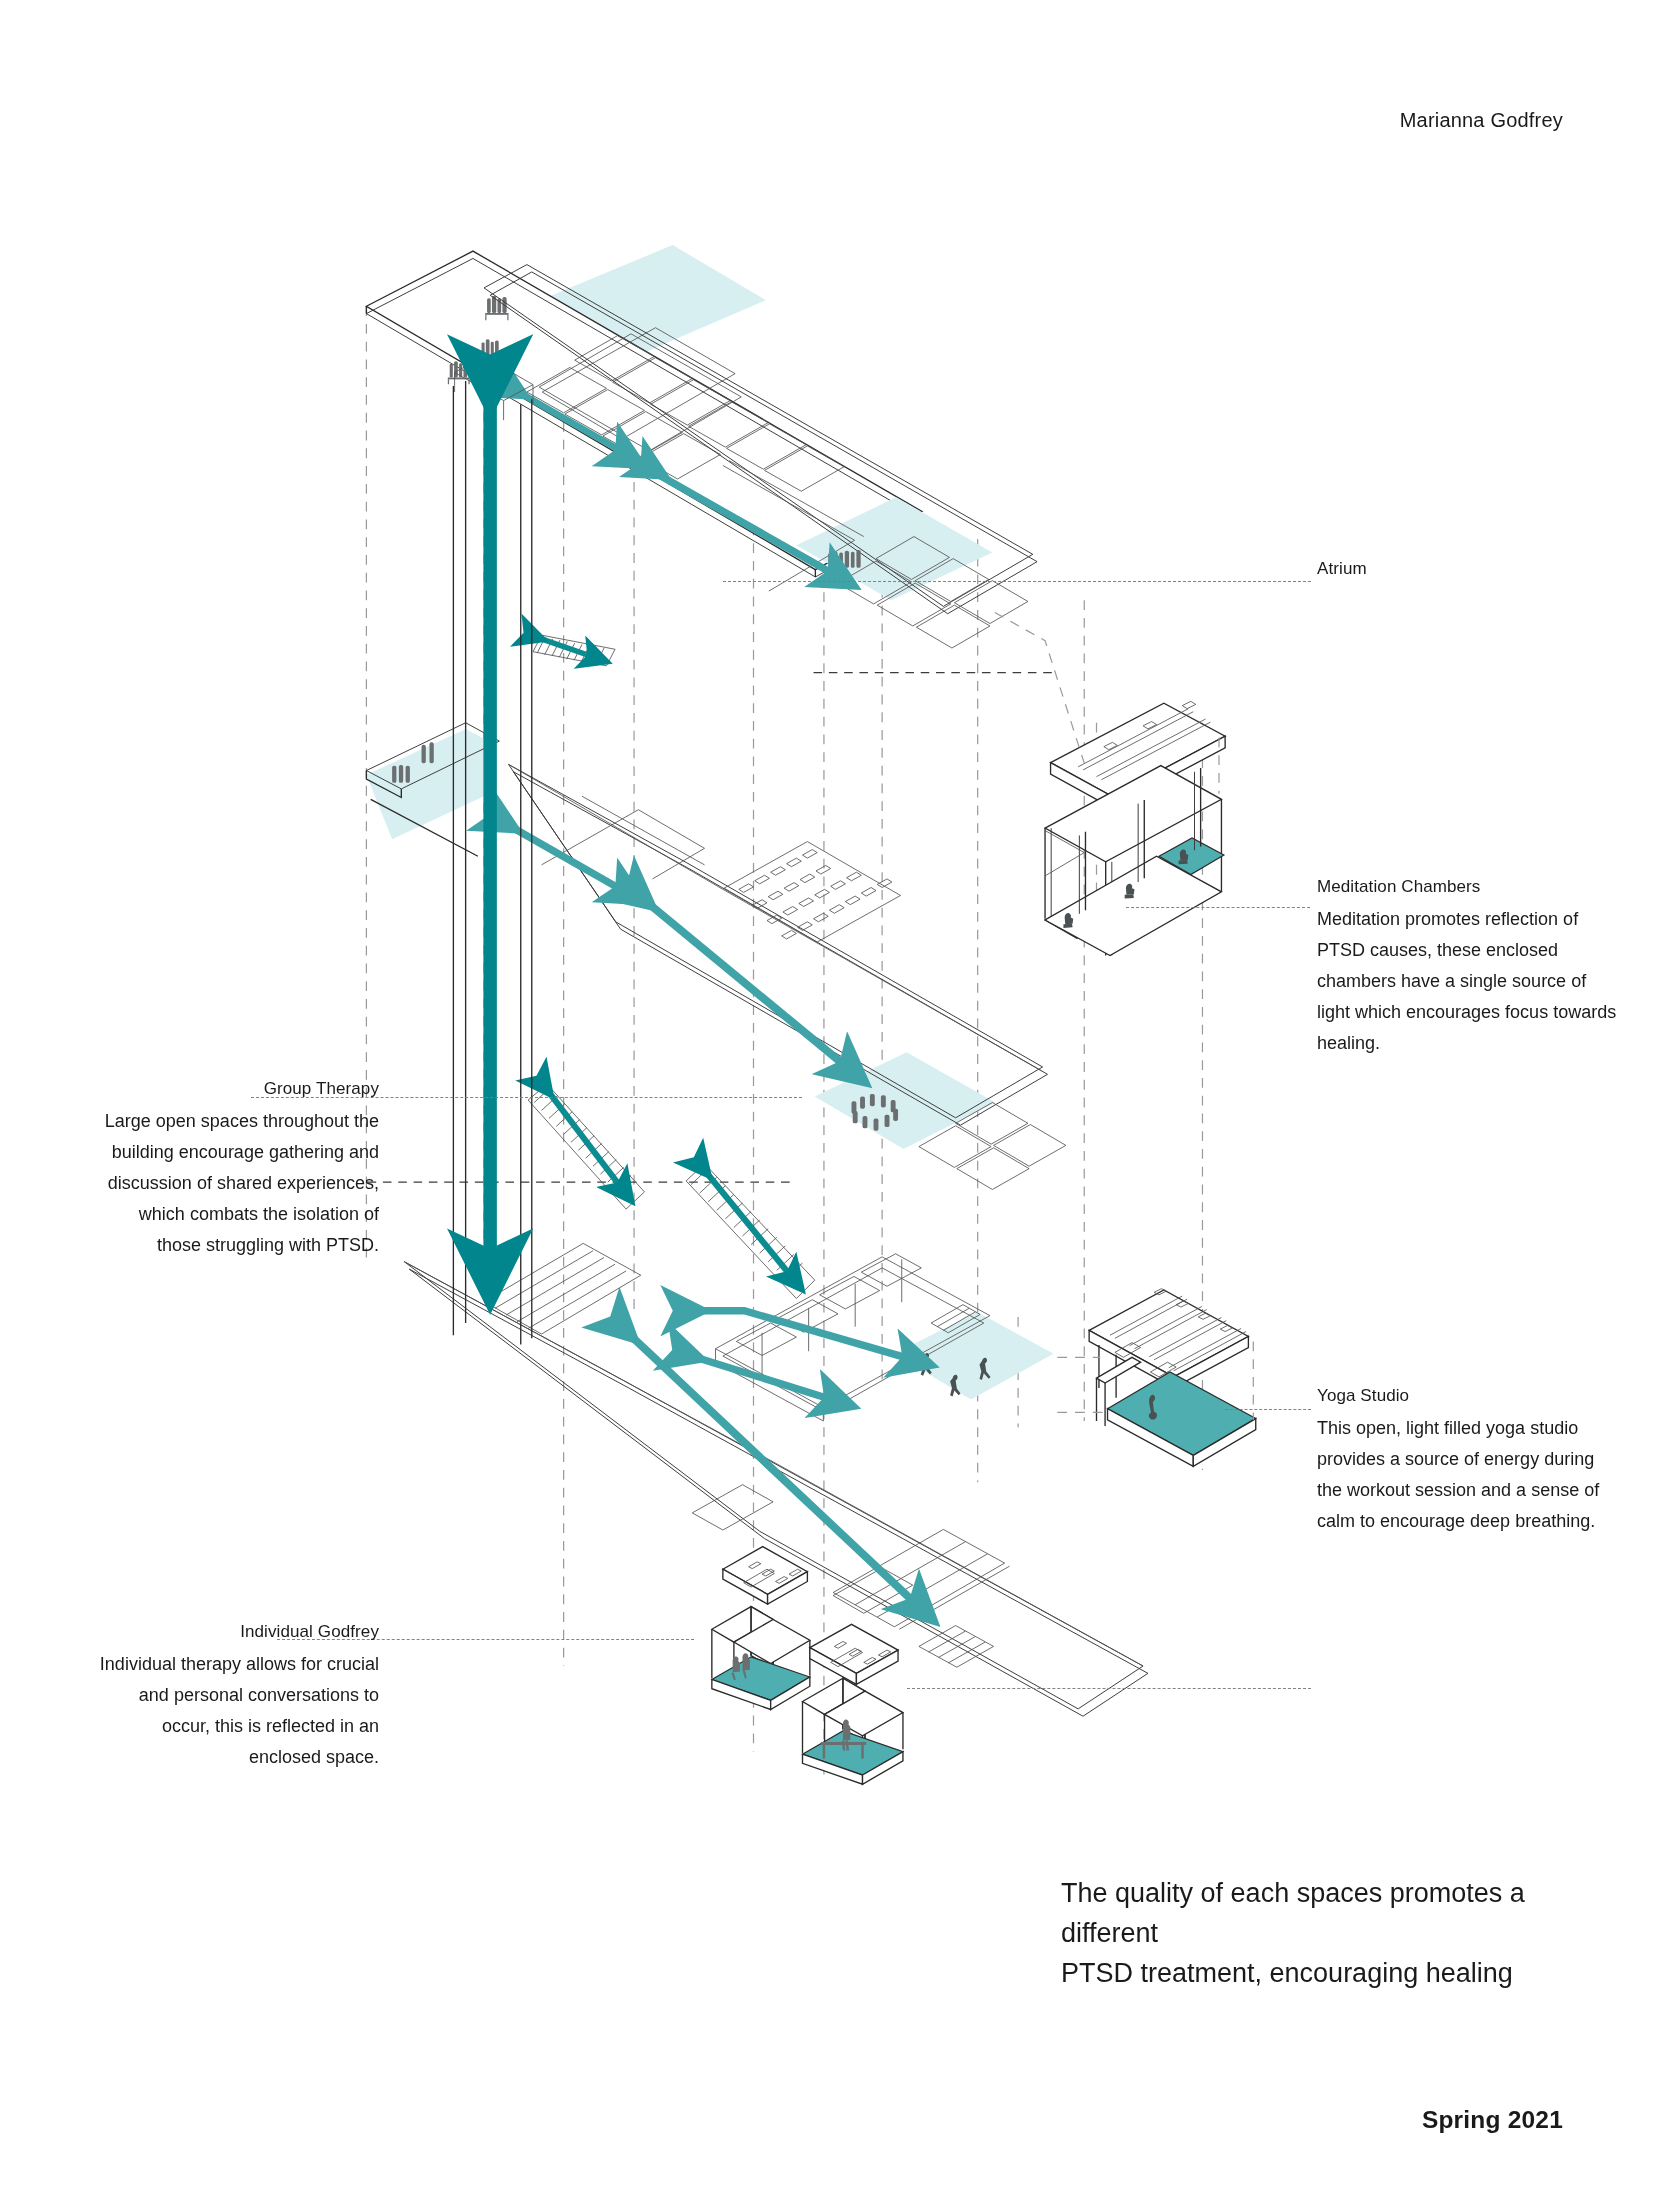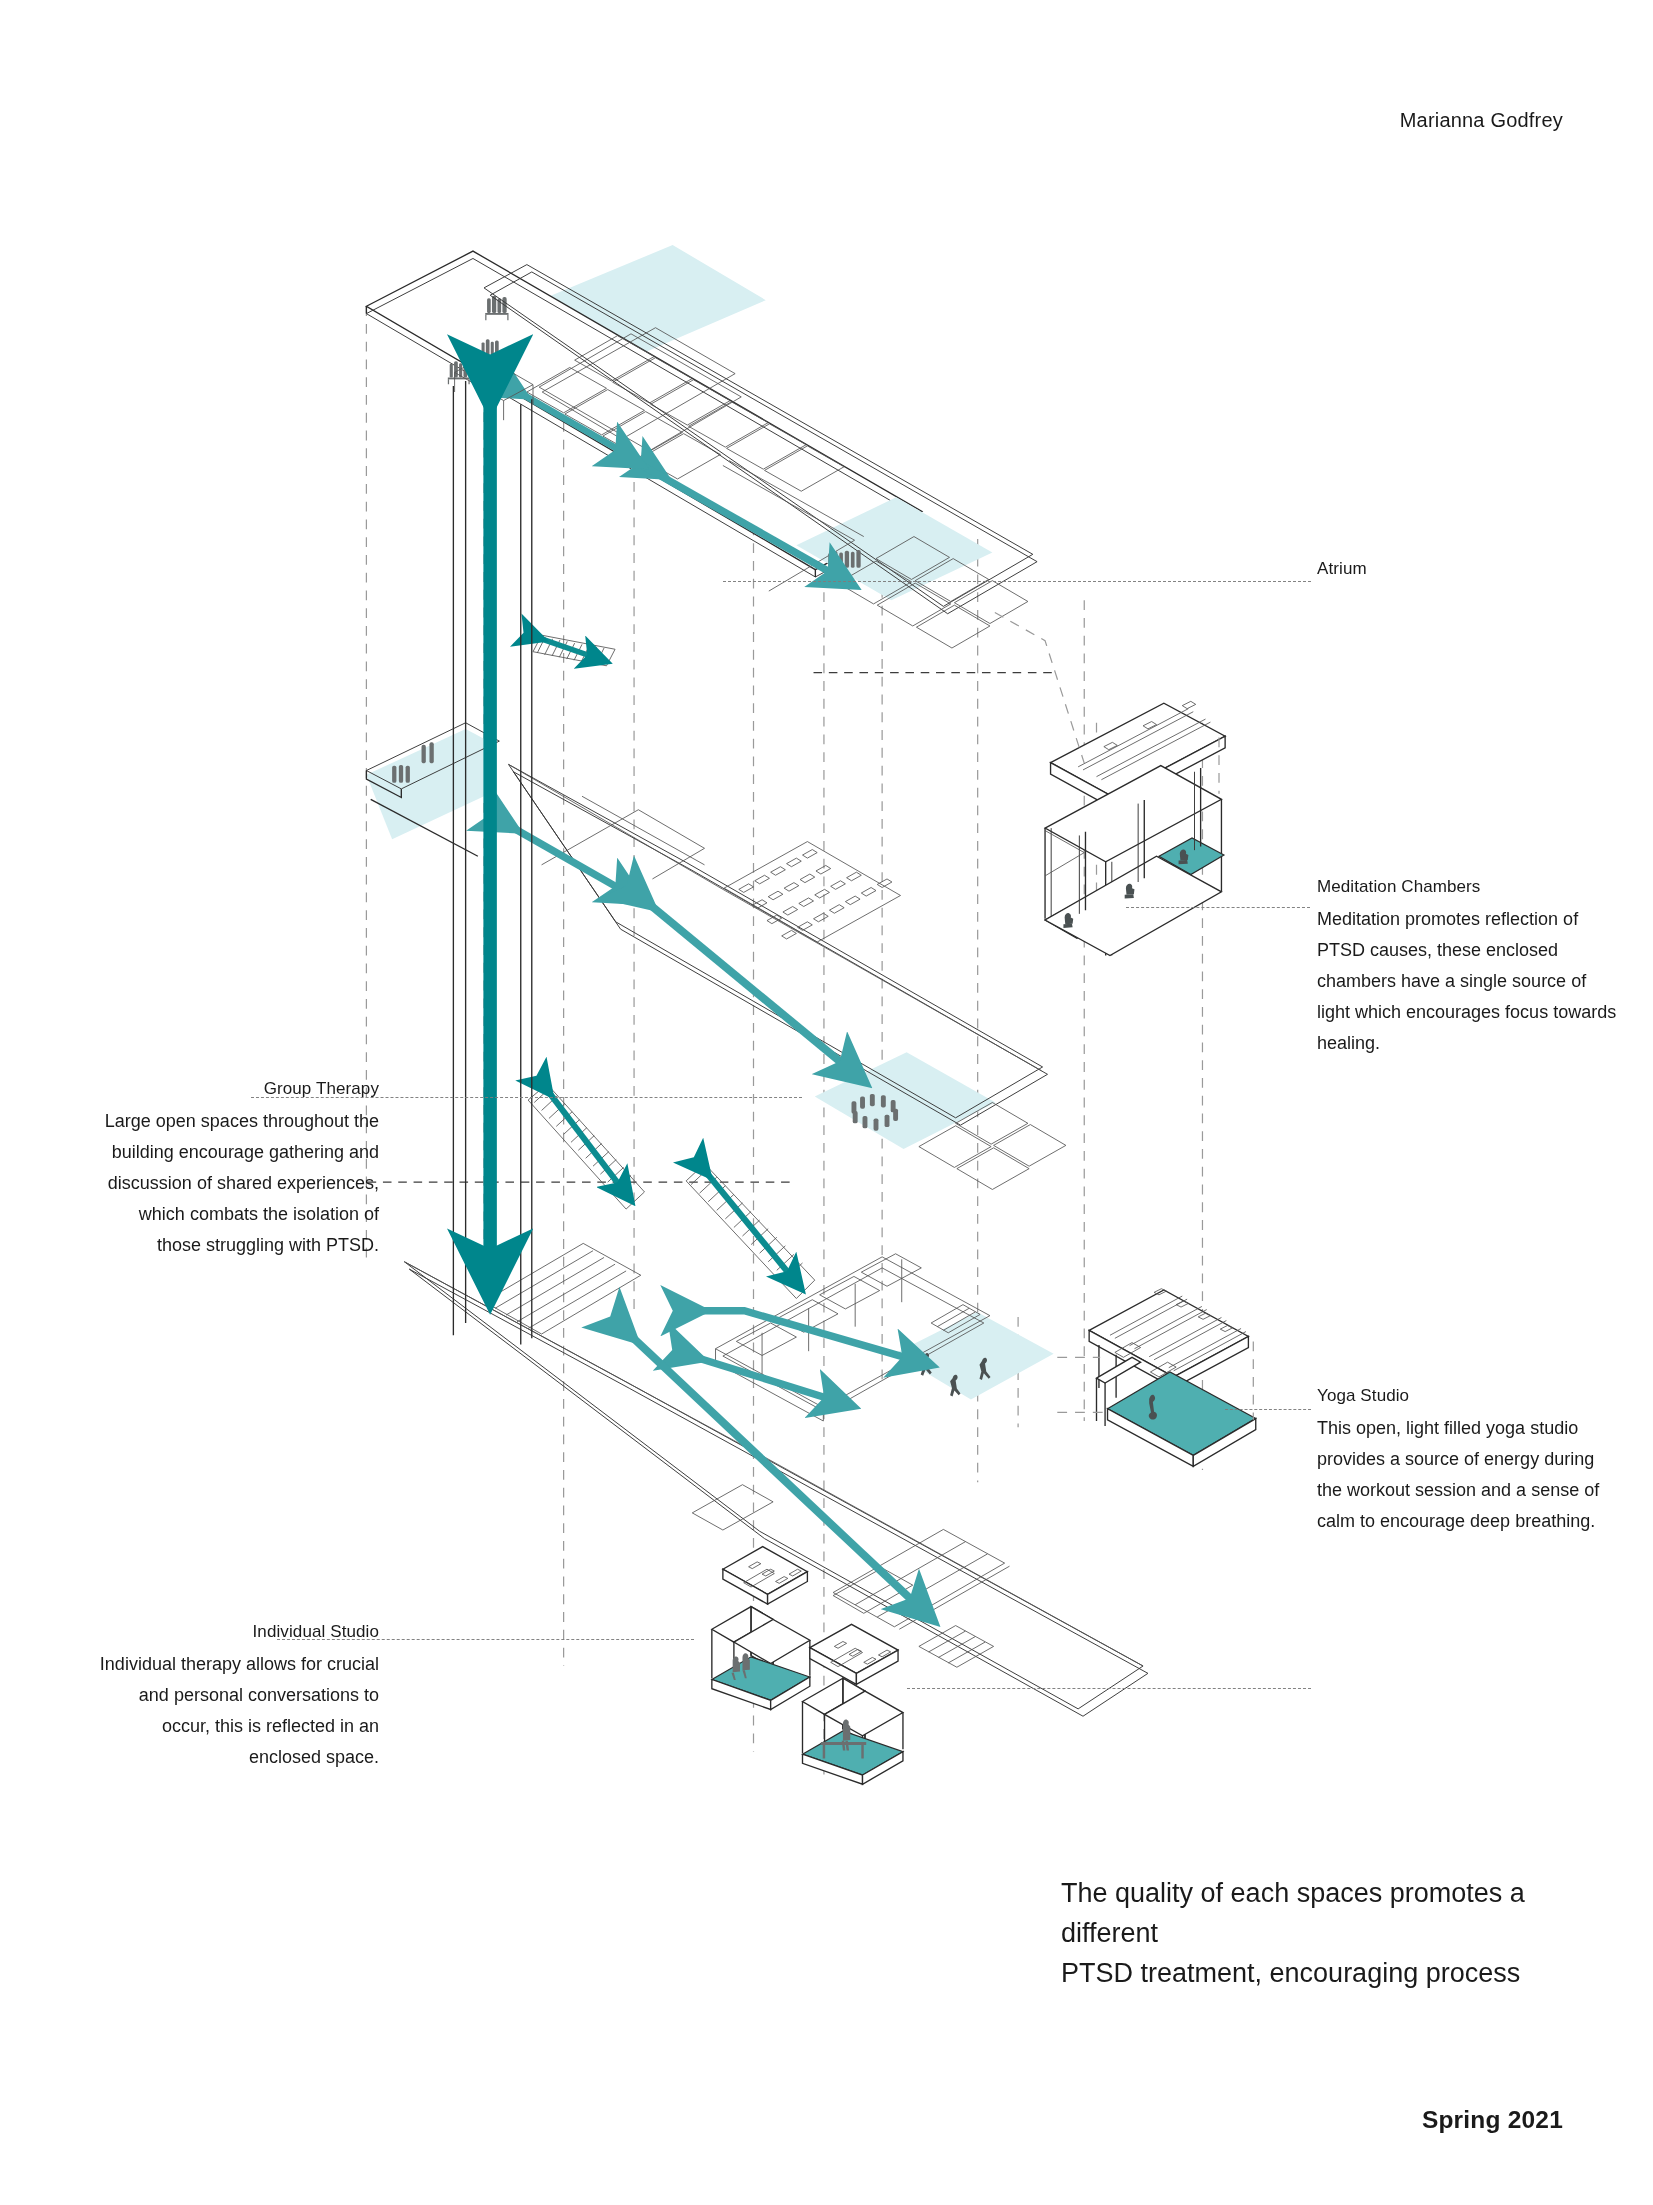--- a/index.html
+++ b/index.html
@@ -600,26 +600,26 @@
     <p class="c-title">Group Therapy</p>
     <p class="c-body">Large open spaces throughout the building encourage gathering and discussion of shared experiences, which combats the isolation of those struggling with PTSD.</p>
   </div>
 
   <div class="callout right" style="left:1317px; top:1386px;">
     <p class="c-title">Yoga Studio</p>
     <p class="c-body">This open, light filled yoga studio provides a source of energy during the workout session and a sense of calm to encourage deep breathing.</p>
   </div>
 
   <div class="callout left" style="left:91px; top:1622px;">
-    <p class="c-title">Individual Studio</p>
+    <p class="c-title">Individual Godfrey</p>
     <p class="c-body">Individual therapy allows for crucial and personal conversations to occur, this is reflected in an enclosed space.</p>
   </div>
 
 
   <div class="caption">
     <span>The quality of each spaces promotes a different</span><br>
-    <span>PTSD treatment, encouraging process</span>
+    <span>PTSD treatment, encouraging healing</span>
   </div>
 
   <div class="footer-date">Spring 2021</div>
 
 </div>
 
 
 </body></html>

